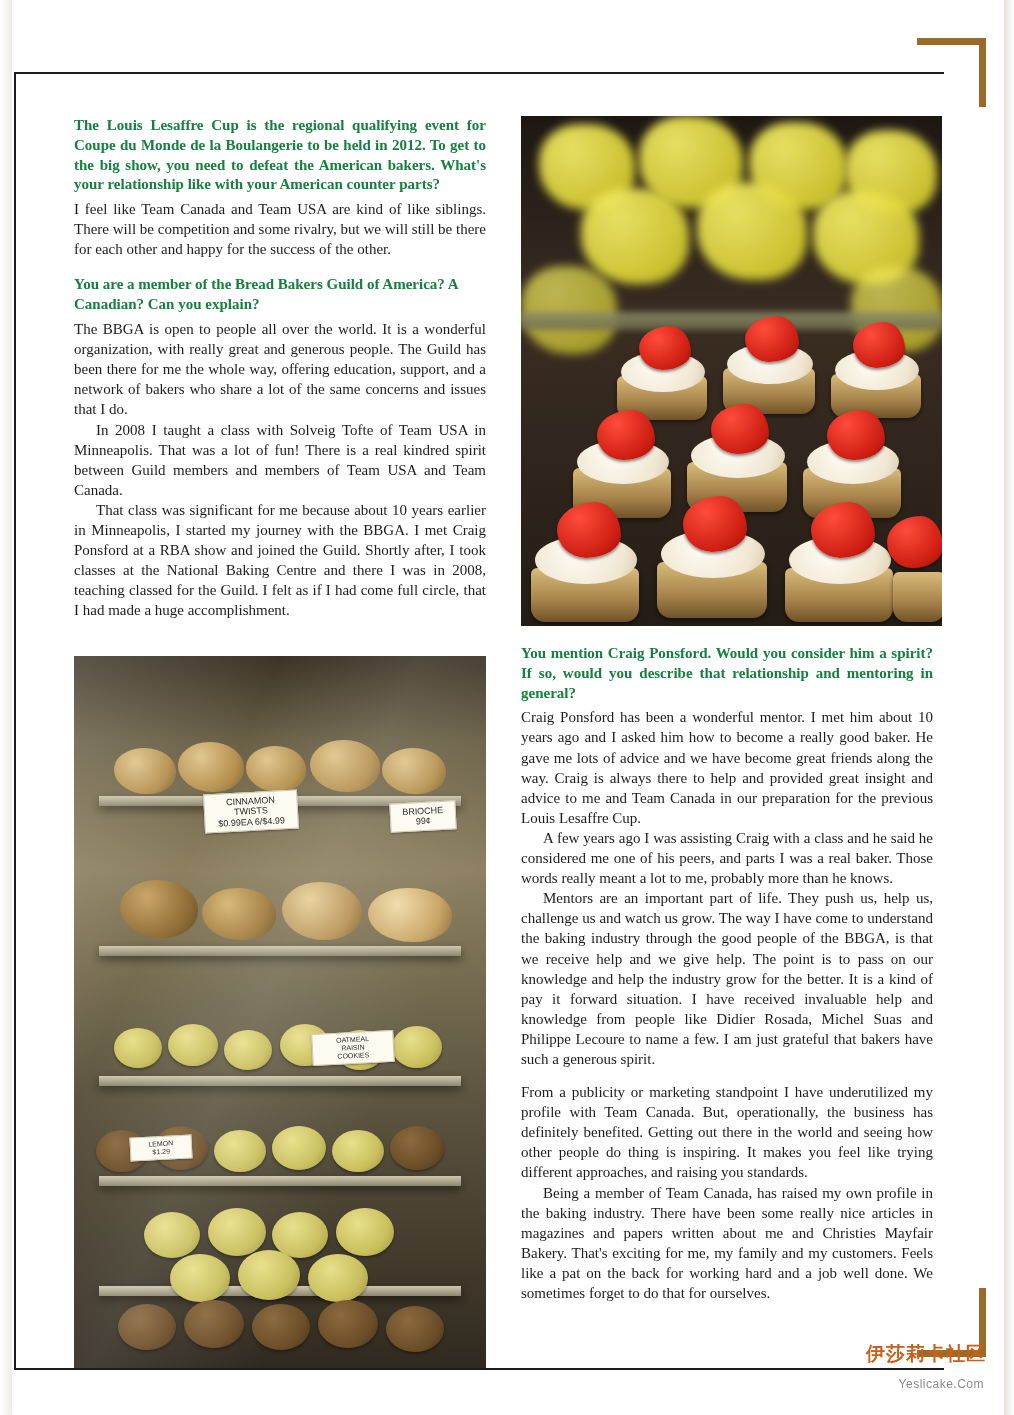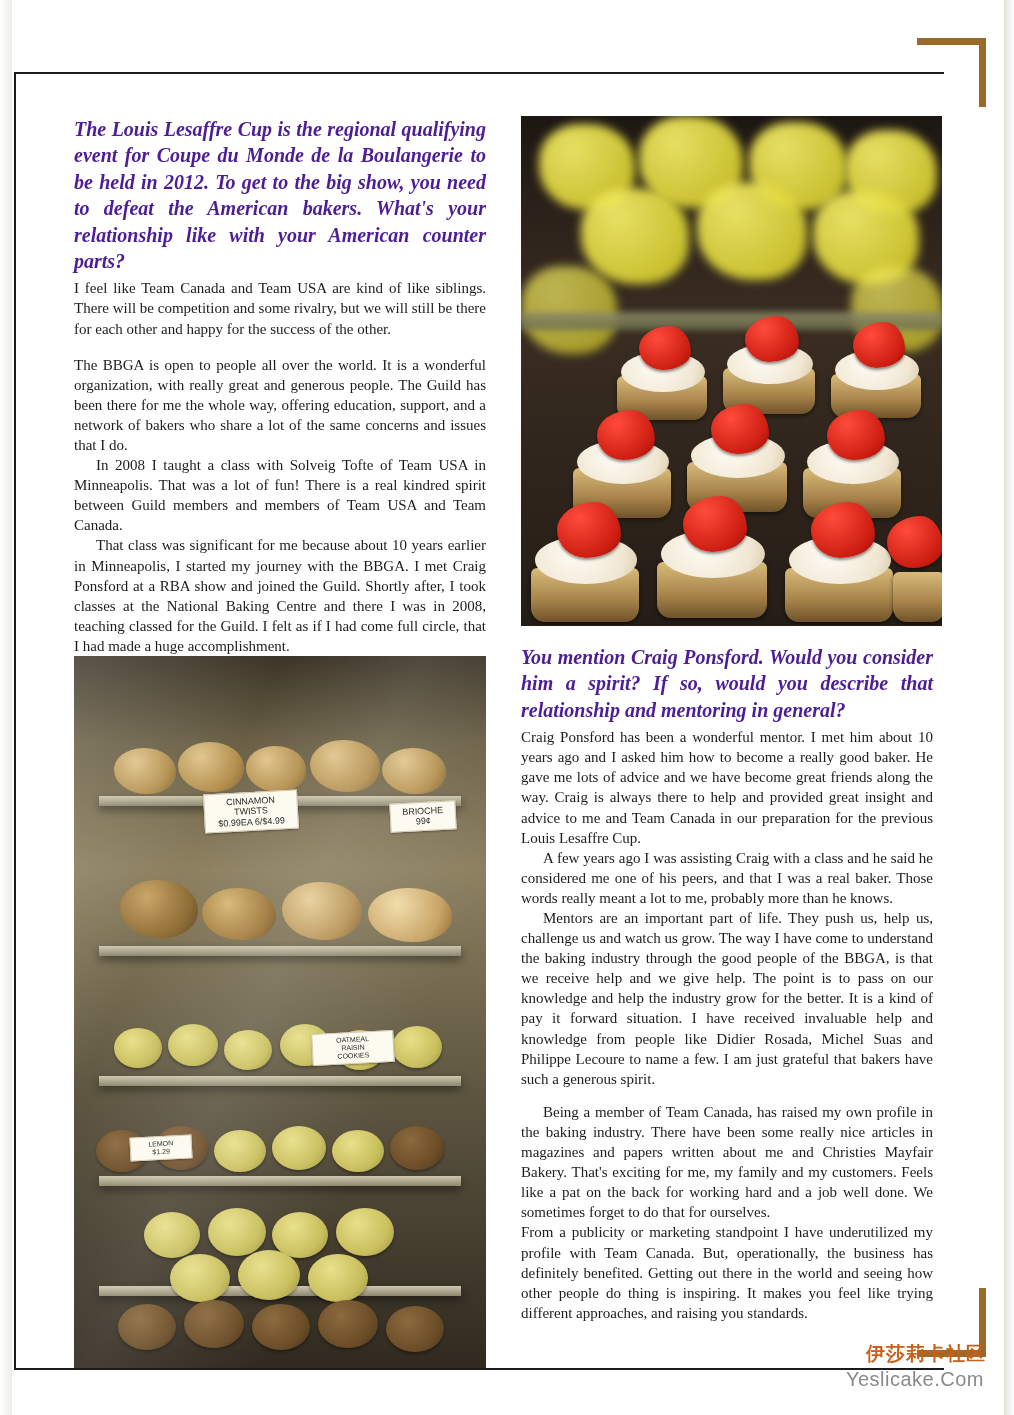--- a/index.html
+++ b/index.html
@@ -82,27 +82,26 @@
 
   
   .col {
     position: absolute;
     width: 412px;
   }
   .col-left { left: 74px; top: 116px; }
   .col-right { left: 521px; top: 116px; }
 
   .q-heading {
-    color: #4c1d95;
+    color: #15803d;
     font-weight: bold;
-    font-size: 20px;
+    font-size: 15px;
     line-height: 1.32;
     margin: 0 0 4px 0;
     text-align: justify;
-    font-style: italic;
   }
   .q-heading.narrow { text-align: left; }
 
   p.body {
     margin: 0;
     font-size: 15px;
     line-height: 1.34;
     color: #1c1c1c;
     text-align: justify;
     text-justify: inter-word;
@@ -219,21 +218,21 @@
     font-size: 19px;
     font-weight: bold;
     letter-spacing: 1px;
   }
   .watermark-en {
     position: absolute;
     right: 30px;
     bottom: 24px;
     color: #8a8a8a;
     font-family: "Liberation Sans", sans-serif;
-    font-size: 20px;
+    font-size: 12px;
     letter-spacing: .5px;
   }
 </style>
 </head>
 <body>
 
 <div class="page-bg"></div>
 <div class="edge-strip-left"></div>
 <div class="edge-strip"></div>
 <div class="top-rule"></div>
@@ -243,39 +242,40 @@
 <div class="corner-bracket-bottom"></div>
 
 <div class="col col-left">
 
   <div class="block">
     <p class="q-heading">The Louis Lesaffre Cup is the regional qualifying event for Coupe du Monde de la Boulangerie to be held in 2012. To get to the big show, you need to defeat the American bakers. What's your relationship like with your American counter parts?</p>
     <p class="body">I feel like Team Canada and Team USA are kind of like siblings. There will be competition and some rivalry, but we will still be there for each other and happy for the success of the other.</p>
   </div>
 
   <div class="block">
+    <p class="q-heading narrow">You are a member of the Bread Bakers Guild of America? A Canadian? Can you explain?</p>
     <p class="body">The BBGA is open to people all over the world. It is a wonderful organization, with really great and generous people. The Guild has been there for me the whole way, offering education, support, and a network of bakers who share a lot of the same concerns and issues that I do.</p>
     <p class="body indent">In 2008 I taught a class with Solveig Tofte of Team USA in Minneapolis. That was a lot of fun! There is a real kindred spirit between Guild members and members of Team USA and Team Canada.</p>
     <p class="body indent">That class was significant for me because about 10 years earlier in Minneapolis, I started my journey with the BBGA. I met Craig Ponsford at a RBA show and joined the Guild. Shortly after, I took classes at the National Baking Centre and there I was in 2008, teaching classed for the Guild. I felt as if I had come full circle, that I had made a huge accomplishment.</p>
   </div>
 
 </div>
 
 <div class="col col-right" style="top:644px;">
 
   <div class="block-tight">
     <p class="q-heading">You mention Craig Ponsford.  Would you consider him a spirit?  If so, would you describe that relationship and mentoring in general?</p>
     <p class="body">Craig Ponsford has been a wonderful mentor. I met him about 10 years ago and I asked him how to become a really good baker. He gave me lots of advice and we have become great friends along the way. Craig is always there to help and provided great insight and advice to me and Team Canada in our preparation for the previous Louis Lesaffre Cup.</p>
-    <p class="body indent">A few years ago I was assisting Craig with a class and he said he considered me one of his peers, and that I was a real baker. Those words really meant a lot to me, probably more than he knows.</p>
+    <p class="body indent">A few years ago I was assisting Craig with a class and he said he considered me one of his peers, and parts I was a real baker. Those words really meant a lot to me, probably more than he knows.</p>
     <p class="body indent">Mentors are an important part of life. They push us, help us, challenge us and watch us grow. The way I have come to understand the baking industry through the good people of the BBGA, is that we receive help and we give help.  The point is to pass on our knowledge and help the industry grow for the better. It is a kind of pay it forward situation.  I have received invaluable help and knowledge from people like Didier Rosada, Michel Suas and Philippe Lecoure to name a few. I am just grateful that bakers have such a generous spirit.</p>
   </div>
 
   <div class="block-tight">
+    <p class="body">From a publicity or marketing standpoint I have underutilized my profile with Team Canada. But, operationally, the business has definitely benefited. Getting out there in the world and seeing how other people do thing is inspiring. It makes you feel like trying different approaches, and raising you standards.</p>
     <p class="body indent">Being a member of Team Canada, has raised my own profile in the baking industry. There have been some really nice articles in magazines and papers written about me and Christies Mayfair Bakery. That's exciting for me, my family and my customers. Feels like a pat on the back for working hard and a job well done. We sometimes forget to do that for ourselves.</p>
-    <p class="body">From a publicity or marketing standpoint I have underutilized my profile with Team Canada. But, operationally, the business has definitely benefited. Getting out there in the world and seeing how other people do thing is inspiring. It makes you feel like trying different approaches, and raising you standards.</p>
   </div>
 
 </div>
 
 <div class="photo photo-pastries">
   <div class="pastry-scene">
 
     <div class="pastry-yellow pastry-blur" style="left:18px;  top:8px;   width:96px;  height:86px;"></div>
     <div class="pastry-yellow pastry-blur" style="left:118px; top:0px;   width:104px; height:92px;"></div>
     <div class="pastry-yellow pastry-blur" style="left:228px; top:6px;   width:98px;  height:88px;"></div>

